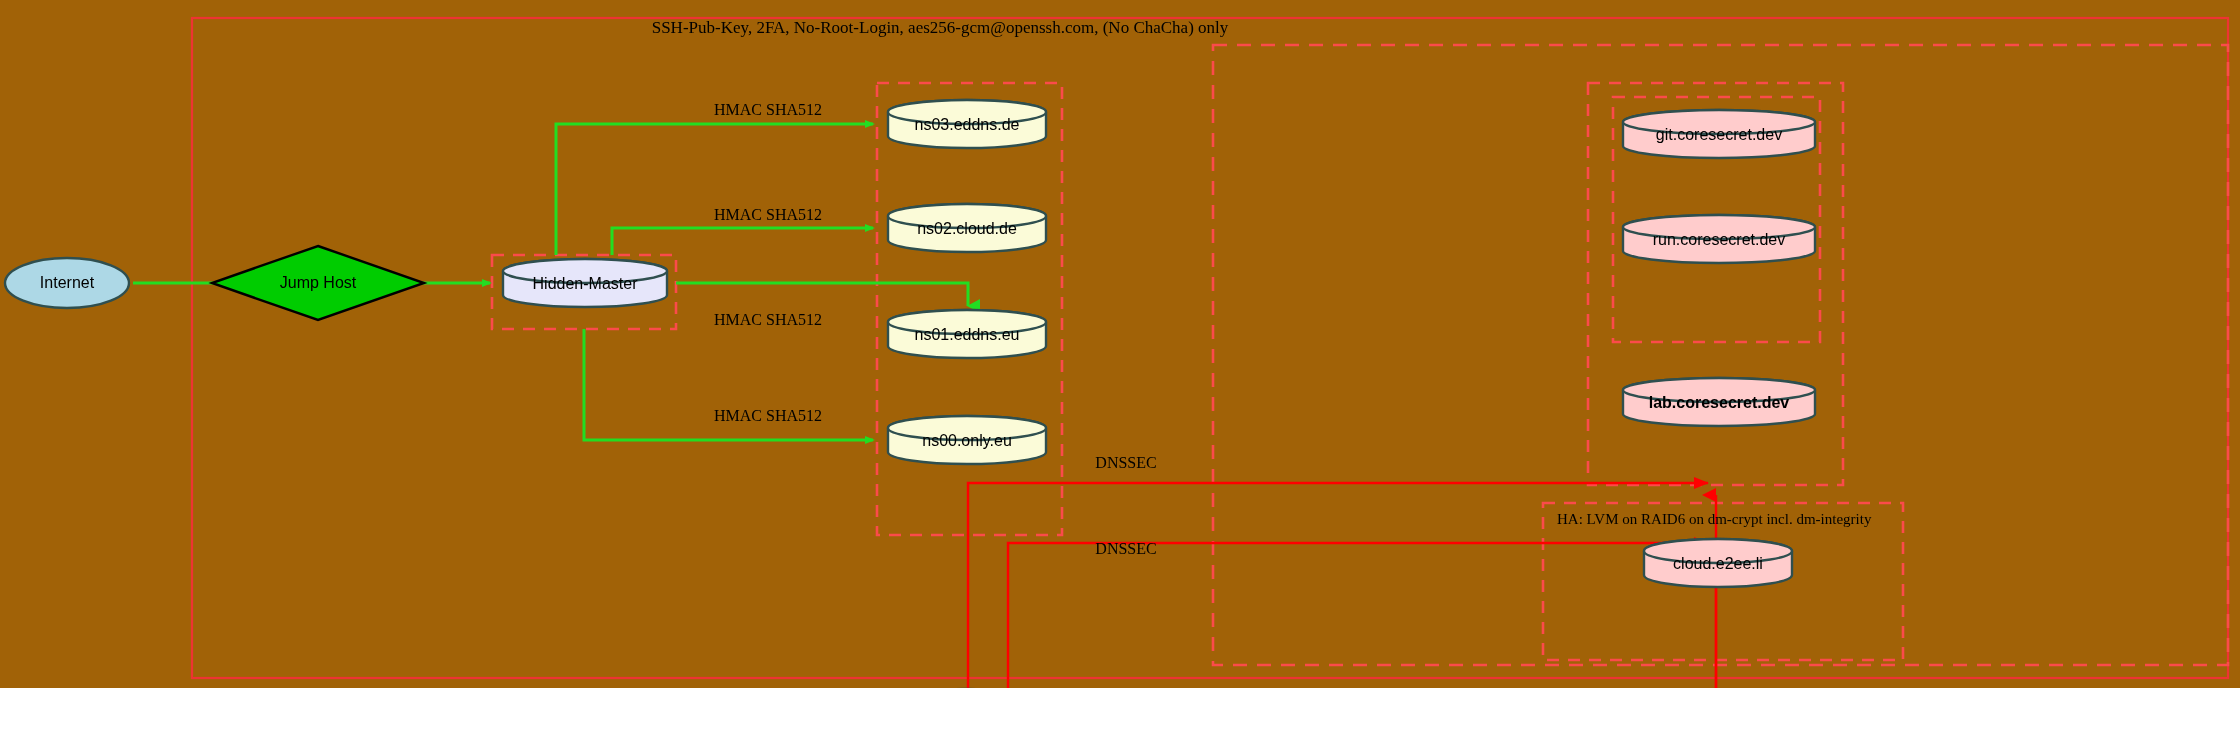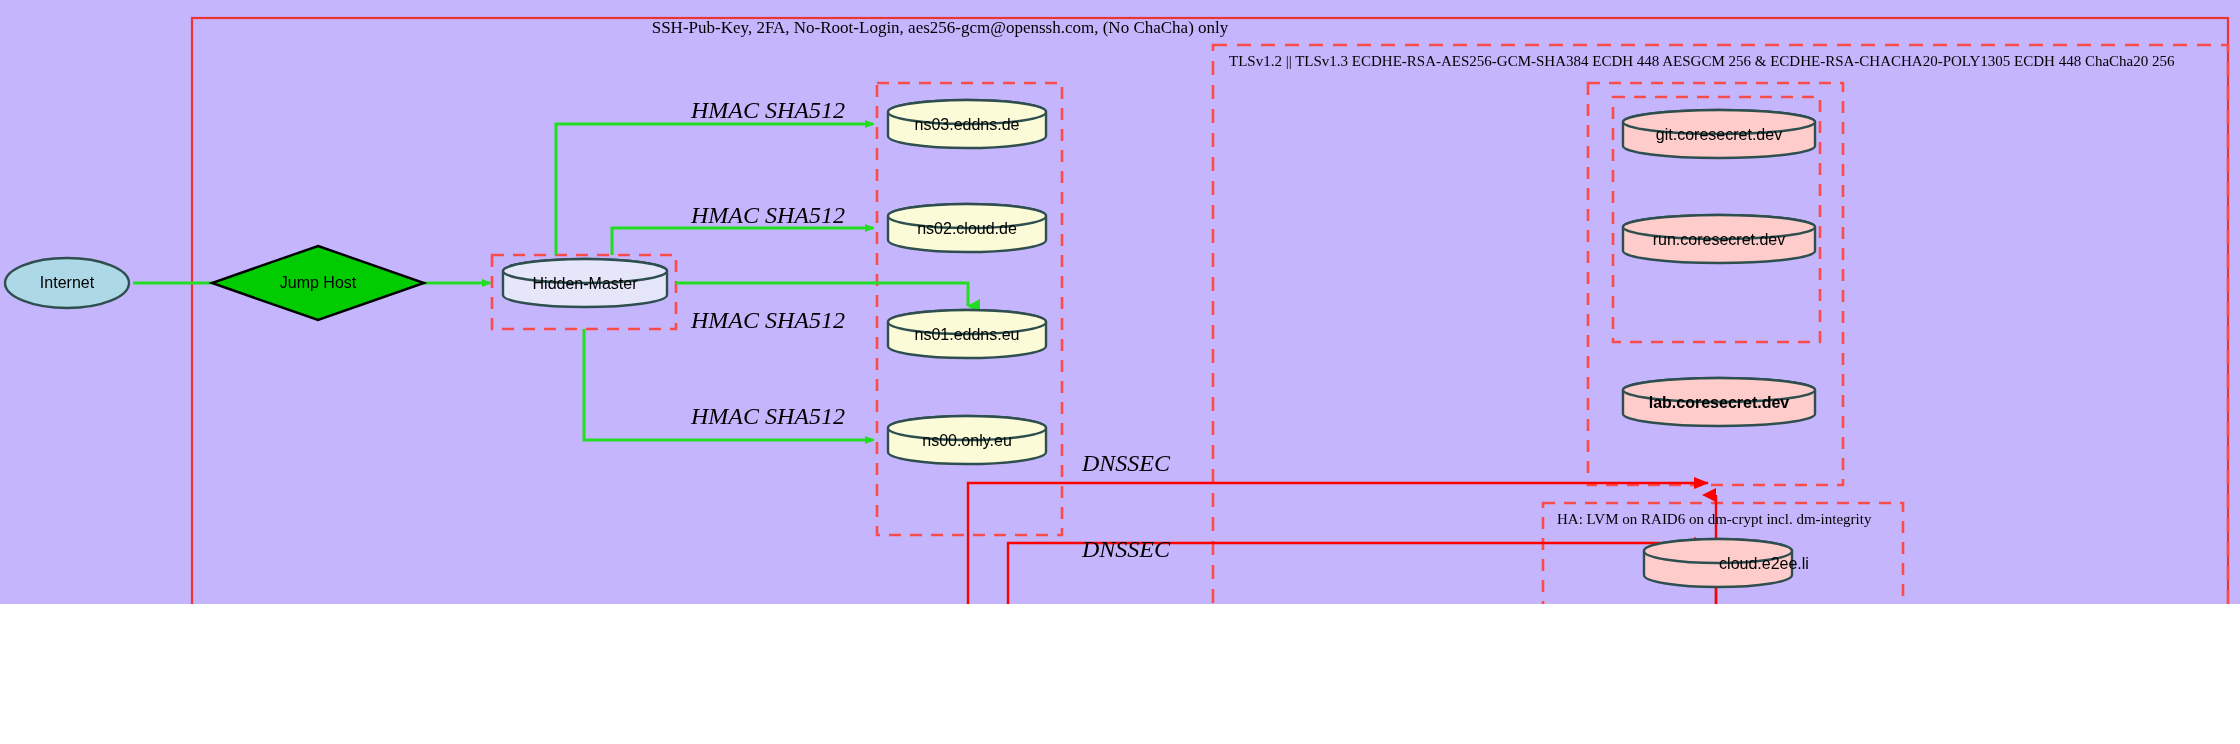--- a/index.html
+++ b/index.html
@@ -1,23 +1,23 @@
 <!DOCTYPE html>
 <html><head>
 <meta charset="utf-8">
 <style>
   html,body{margin:0;padding:0;background:#ffffff;}
   body{font-family:"Liberation Sans",sans-serif;}
-  #stage{position:relative;width:2240px;height:604px;background:#c4b5fd;overflow:hidden;}
+  #stage{position:relative;width:2240px;height:688px;background:#a16207;overflow:hidden;}
   #diagram{position:absolute;left:0;top:0;width:2240px;height:744px;}
   .lbl{position:absolute;font-family:"Liberation Serif",serif;color:#000;white-space:nowrap;}
   .lbl-top{font-size:17px;}
   .lbl-tls{font-size:15px;}
   .lbl-ha{font-size:15px;}
-  .lbl-edge{font-size:24px;font-style:italic;}
+  .lbl-edge{font-size:16px;}
   .nodetext{position:absolute;white-space:nowrap;font-family:"Liberation Sans",sans-serif;
             font-size:16px;color:#000;transform:translate(-50%,-50%);text-align:center;}
 </style>
 </head>
 <body>
 
 <div id="stage">
 
   <svg id="diagram" viewBox="0 0 2240 744">
     <defs>
@@ -124,21 +124,20 @@
     <g>
       <path d="M1644 551 a74,12 0 0 1 148,0 v24 a74,12 0 0 1 -148,0 z" fill="#ffcccc" stroke="#2f4f4f" stroke-width="2.4"></path>
       <ellipse cx="1718" cy="551" rx="74" ry="12" fill="#ffcccc" stroke="#2f4f4f" stroke-width="2.4"></ellipse>
     </g>
 
     <ellipse cx="966" cy="716" rx="82" ry="27" fill="#add8e6" stroke="#2f4f4f" stroke-width="2.4"></ellipse>
   </svg>
 
   <div class="lbl lbl-top" style="left:940px;top:18px;transform:translate(-50%,0);">SSH-Pub-Key, 2FA, No-Root-Login, aes256-gcm@openssh.com, (No ChaCha) only</div>
 
-  <div class="lbl lbl-tls" style="left:1229px;top:53px;">TLSv1.2 || TLSv1.3 ECDHE-RSA-AES256-GCM-SHA384 ECDH 448 AESGCM 256 &amp; ECDHE-RSA-CHACHA20-POLY1305 ECDH 448 ChaCha20 256</div>
 
   <div class="lbl lbl-ha" style="left:1557px;top:511px;text-align:right;">HA: LVM on RAID6 on dm-crypt incl. dm-integrity</div>
 
   <div class="lbl lbl-edge" style="left:768px;top:110px;transform:translate(-50%,-50%);">HMAC SHA512</div>
   <div class="lbl lbl-edge" style="left:768px;top:215px;transform:translate(-50%,-50%);">HMAC SHA512</div>
   <div class="lbl lbl-edge" style="left:768px;top:320px;transform:translate(-50%,-50%);">HMAC SHA512</div>
   <div class="lbl lbl-edge" style="left:768px;top:416px;transform:translate(-50%,-50%);">HMAC SHA512</div>
 
   <div class="lbl lbl-edge" style="left:1126px;top:463px;transform:translate(-50%,-50%);">DNSSEC</div>
   <div class="lbl lbl-edge" style="left:1126px;top:549px;transform:translate(-50%,-50%);">DNSSEC</div>
@@ -148,17 +147,17 @@
   <div class="nodetext" style="left:585px;top:284px;">Hidden-Master</div>
 
   <div class="nodetext" style="left:967px;top:125px;">ns03.eddns.de</div>
   <div class="nodetext" style="left:967px;top:229px;">ns02.cloud.de</div>
   <div class="nodetext" style="left:967px;top:335px;text-align:center;">ns01.eddns.eu</div>
   <div class="nodetext" style="left:967px;top:441px;">ns00.only.eu</div>
 
   <div class="nodetext" style="left:1719px;top:135px;">git.coresecret.dev</div>
   <div class="nodetext" style="left:1719px;top:240px;text-align:center;">run.coresecret.dev</div>
   <div class="nodetext" style="left:1719px;top:403px;font-weight:bold;">lab.coresecret.dev</div>
-  <div class="nodetext" style="left:1764px;top:564px;">cloud.e2ee.li</div>
+  <div class="nodetext" style="left:1718px;top:564px;">cloud.e2ee.li</div>
 
   <div class="nodetext" style="left:966px;top:716px;">TLS/HTTPS</div>
 
 </div>
 
 </body></html>

